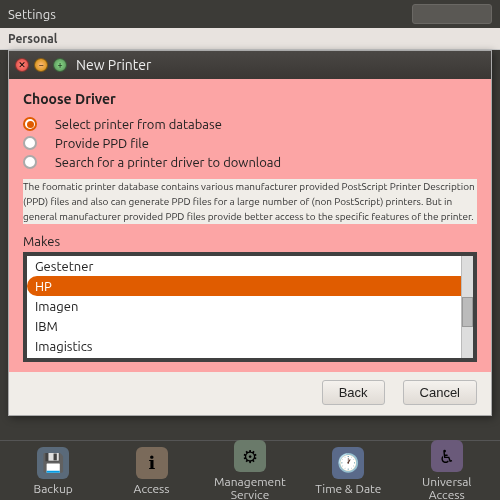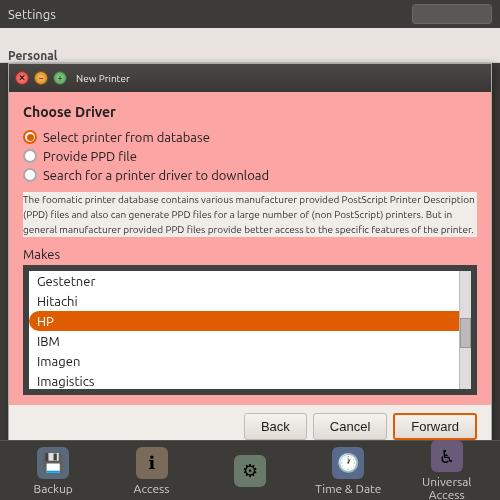--- a/index.html
+++ b/index.html
@@ -30,23 +30,23 @@
       background: #5a5854;
       border: 1px solid #6a6864;
       border-radius: 3px;
       width: 80px;
       height: 20px;
     }
 
     
     .personal-bar {
       background: #e8e3df;
-      height: 35px;
-      display: flex;
-      align-items: flex-end;
+      height: 22px;
+      display: flex;
+      align-items: center;
       padding: 0 8px;
       border-bottom: 1px solid #ccc;
     }
     .personal-label {
       font-size: 12px;
       color: #444;
       font-weight: bold;
     }
 
     
@@ -75,21 +75,21 @@
       align-items: center;
       justify-content: center;
       font-size: 9px;
       cursor: pointer;
     }
     .btn-close { background: radial-gradient(circle, #f87, #d44); }
     .btn-min { background: radial-gradient(circle, #fb7, #c80); }
     .btn-max { background: radial-gradient(circle, #8d8, #585); }
     .dialog-title {
       color: #eee;
-      font-size: 10px;
+      font-size: 14px;
       margin-left: 4px;
       text-align: center;
     }
 
     
     .dialog-content {
       padding: 12px 14px 10px 14px;
       background: #fca5a5;
     }
 
@@ -99,21 +99,21 @@
       color: #222;
       margin-bottom: 10px;
     }
 
     .radio-group {
       margin-bottom: 10px;
     }
     .radio-option {
       display: flex;
       align-items: center;
-      gap: 6px;
+      gap: 18px;
       margin-bottom: 5px;
       cursor: pointer;
     }
     .radio-circle {
       width: 14px;
       height: 14px;
       border-radius: 50%;
       border: 2px solid #aaa;
       display: flex;
       align-items: center;
@@ -147,23 +147,23 @@
 
     .makes-label {
       font-size: 13px;
       color: #222;
       font-weight: normal;
       margin-bottom: 4px;
     }
 
     
     .list-box {
-      border: 6px solid #404040;
+      border: 4px solid #404040;
       background: white;
-      height: 130px;
+      height: 110px;
       overflow-y: auto;
       position: relative;
     }
     .list-item {
       padding: 3px 8px;
       font-size: 13px;
       color: #222;
       cursor: pointer;
       white-space: nowrap;
     }
@@ -189,21 +189,21 @@
       width: 100%;
       height: 30px;
       background: #bbb;
       border: 1px solid #999;
     }
 
     
     .dialog-buttons {
       display: flex;
       justify-content: flex-end;
-      gap: 6px;
+      gap: 18px;
       padding: 8px 14px 10px 14px;
       background: #f0ede8;
     }
     .btn {
       padding: 4px 16px;
       font-size: 13px;
       border-radius: 3px;
       cursor: pointer;
       border: 1px solid #bbb;
       background: linear-gradient(to bottom, #f5f2ee, #e0dbd5);
@@ -295,50 +295,49 @@
         <span class="radio-label">Search for a printer driver to download</span>
       </div>
     </div>
 
     <div class="description-text">The foomatic printer database contains various manufacturer provided PostScript Printer Description (PPD) files and also can generate PPD files for a large number of (non PostScript) printers. But in general manufacturer provided PPD files provide better access to the specific features of the printer.</div>
 
     <div class="makes-label">Makes</div>
 
     <div class="list-box" style="position:relative;">
       <div class="list-item">Gestetner</div>
-      <div class="list-item">Hitachi</div>
       <div class="list-item selected">HP</div>
+      <div class="list-item">Imagen</div>
       <div class="list-item">IBM</div>
-      <div class="list-item">Imagen</div>
       <div class="list-item">Imagistics</div>
 
       <div class="list-scrollbar">
         <div class="list-scrollbar-thumb"></div>
       </div>
     </div>
   </div>
 
   <div class="dialog-buttons">
     <button class="btn">Back</button>
     <button class="btn">Cancel</button>
-    <button class="btn btn-forward">Forward</button>
   </div>
 </div>
 
 <div class="taskbar">
   <div class="taskbar-item">
     <div class="taskbar-icon taskbar-icon-backup">💾</div>
     <span class="taskbar-label">Backup</span>
   </div>
   <div class="taskbar-item">
     <div class="taskbar-icon taskbar-icon-details">ℹ</div>
     <span class="taskbar-label">Access</span>
   </div>
   <div class="taskbar-item">
     <div class="taskbar-icon taskbar-icon-management">⚙</div>
+    <span class="taskbar-label">Management<br>Service</span>
   </div>
   <div class="taskbar-item">
     <div class="taskbar-icon taskbar-icon-timedate">🕐</div>
     <span class="taskbar-label">Time &amp; Date</span>
   </div>
   <div class="taskbar-item">
     <div class="taskbar-icon taskbar-icon-universal">♿</div>
     <span class="taskbar-label">Universal<br>Access</span>
   </div>
 </div>

